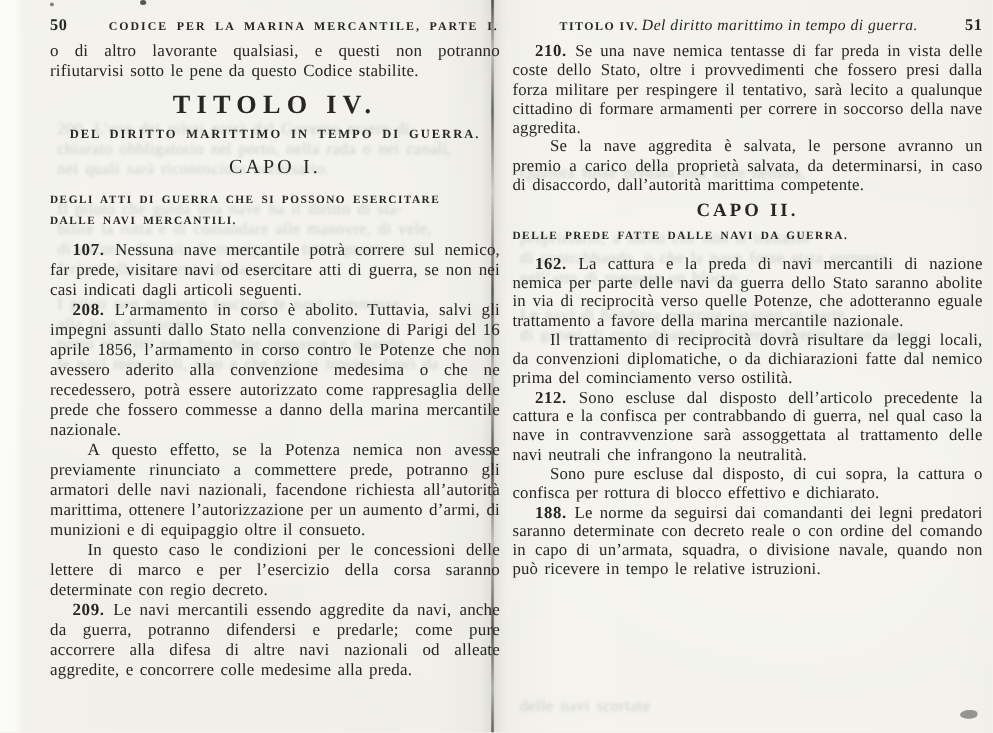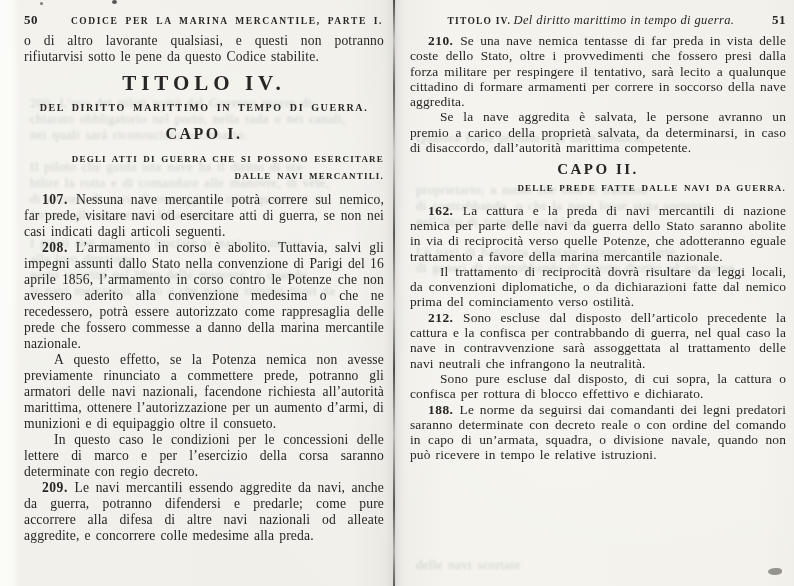--- a/index.html
+++ b/index.html
@@ -22,43 +22,43 @@
       rgba(25,25,25,.75) 0%,rgba(60,60,60,.18) 7%,rgba(35,35,35,.65) 15%,
       rgba(90,90,90,.15) 26%,rgba(30,30,30,.7) 40%,rgba(80,80,80,.2) 52%,
       rgba(28,28,28,.75) 63%,rgba(90,90,90,.25) 74%,rgba(30,30,30,.7) 86%,
       rgba(60,60,60,.3) 94%,rgba(25,25,25,.65) 100%);
   }
   .gutter-shade{
     position:absolute;left:384px;top:0;width:22px;height:586px;
     background:linear-gradient(90deg,rgba(0,0,0,0) 0%,rgba(0,0,0,.05) 45%,rgba(0,0,0,.08) 50%,rgba(0,0,0,.04) 60%,rgba(0,0,0,0) 100%);
   }
   .page{position:absolute;top:12px;color:#272624;}
-  .page-left{left:24px;width:360px;height:574px;}
+  .page-left{left:40px;width:360px;height:574px;}
   .page-right{left:410px;width:376px;height:574px;}
 
   .running-head{display:flex;align-items:baseline;height:15px;margin-bottom:6px;}
   .pgnum{font-size:13px;font-weight:700;letter-spacing:.5px;}
   .run-title{flex:1;text-align:center;font-size:9.5px;font-weight:700;letter-spacing:1.6px;word-spacing:3px;padding-left:32px;}
   .run-title-right{flex:1;text-align:center;font-size:10px;}
   .run-caps{font-weight:700;letter-spacing:1.2px;font-size:9.5px;}
   .run-italic{font-style:italic;font-size:12.5px;letter-spacing:.4px;}
 
   .body-col{text-align:justify;}
   .page-left  .body-col{font-size:13.6px;line-height:16px;}
   .page-right .body-col{font-size:13.4px;line-height:15.3px;}
   p.para{margin:0;text-indent:18px;word-spacing:1.5px;letter-spacing:.15px;}
   p.para.noindent{text-indent:0;}
   p.para.sub{text-indent:30px;}
   .artnum{font-weight:700;letter-spacing:.5px;}
 
   .h-titolo{text-align:center;font-size:21px;letter-spacing:5px;font-weight:600;margin:10px 0 9px;}
   .h-section{text-align:center;font-size:10px;font-weight:700;letter-spacing:1.6px;word-spacing:3px;margin:8px 0 5px;}
-  .page-left .h-capo{text-align:center;font-size:16px;letter-spacing:2.5px;font-weight:700;margin:10px 0 7px;}
+  .page-left .h-capo{text-align:center;font-size:16px;letter-spacing:2.5px;font-weight:400;margin:10px 0 7px;}
   .page-right .h-capo{text-align:center;font-size:15px;letter-spacing:2.5px;font-weight:600;margin:7px 0 4px;}
-  .h-subsection{text-align:right;font-size:9px;font-weight:700;letter-spacing:1.2px;word-spacing:2px;line-height:17px;margin:9px 0 7px;}
+  .h-subsection{text-align:left;font-size:9px;font-weight:700;letter-spacing:1.2px;word-spacing:2px;line-height:17px;margin:9px 0 7px;}
   .page-right .h-subsection{margin:4px 0 8px;line-height:13px;}
 
   
   .ghost{position:absolute;inset:0;pointer-events:none;z-index:0;}
   .ghost-line{
     position:absolute;left:6px;right:4px;
     font-size:13px;color:#7e8a84;opacity:.30;filter:blur(1.1px);
     white-space:nowrap;overflow:hidden;letter-spacing:.3px;word-spacing:2px;
   }
   .body-col,.running-head{position:relative;z-index:1;}

